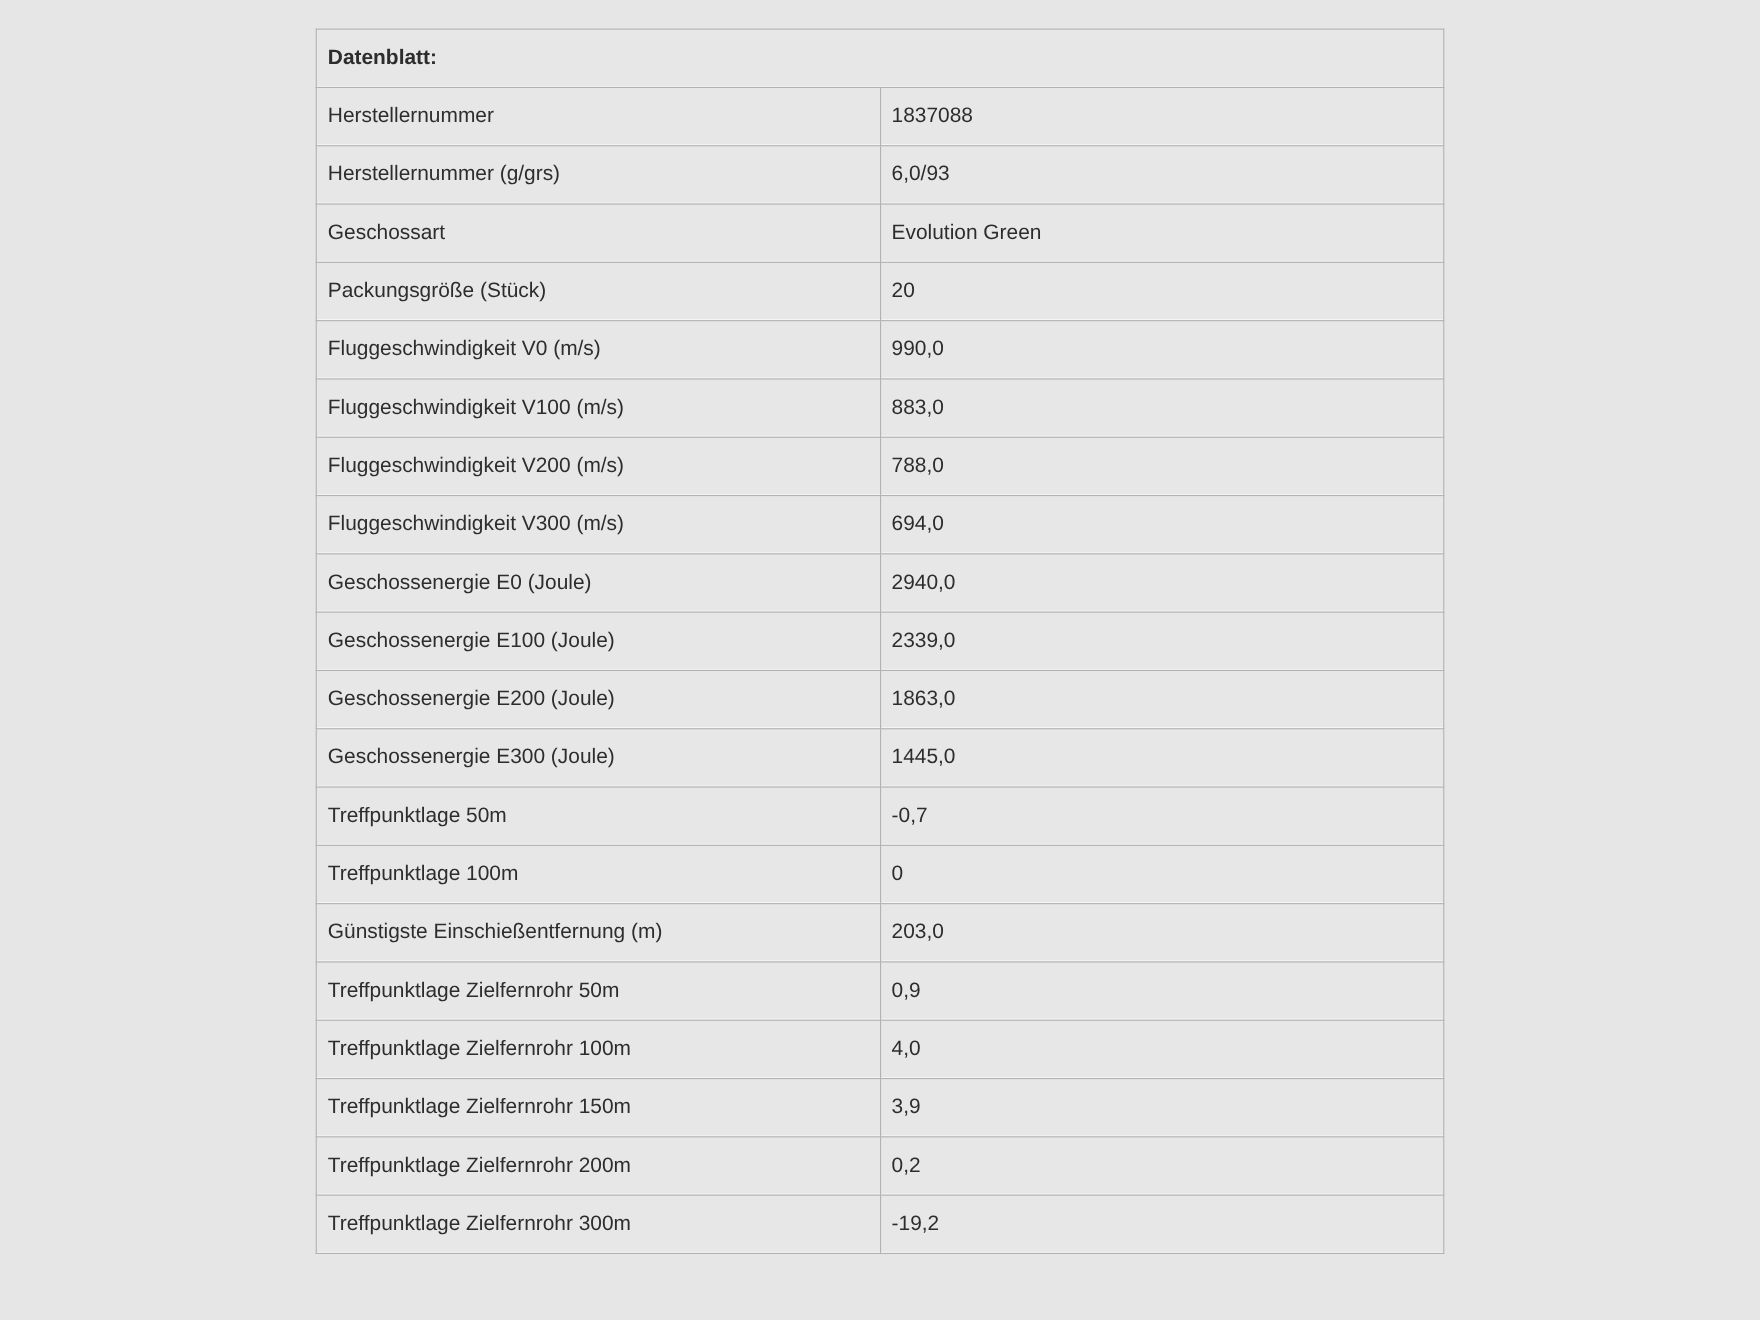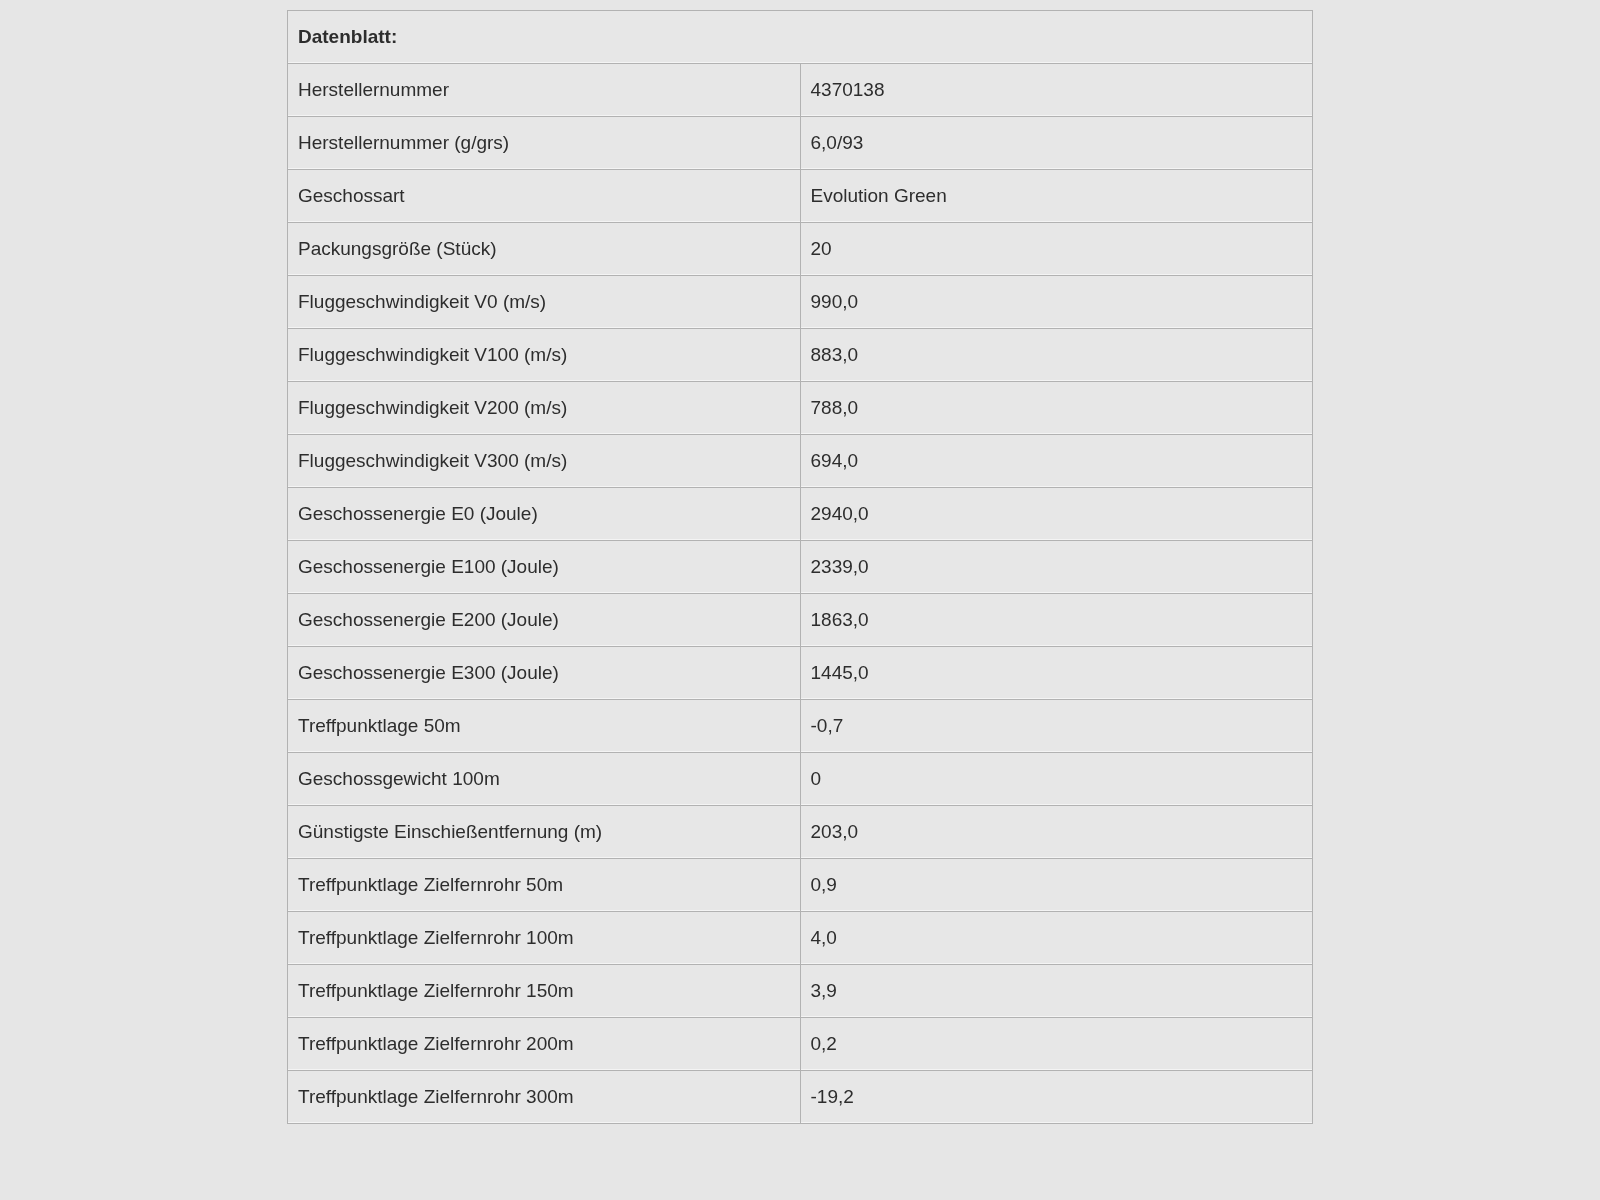--- a/index.html
+++ b/index.html
@@ -13,21 +13,21 @@
   body{
     width:1600px;
     height:1200px;
     overflow:hidden;
     background: var(--bg);
     font-family: "Liberation Sans", "DejaVu Sans", sans-serif;
     color: var(--text);
   }
   .sheet{
     width:1026px;
-    margin:10px auto 0 auto;
+    margin:26px auto 0 auto;
   }
   table.datasheet{
     width:100%;
     border-collapse: collapse;
     font-size:19px;
     line-height:22px;
     color: var(--text);
   }
   table.datasheet th,
   table.datasheet td{
@@ -56,21 +56,21 @@
       <col class="c-value">
     </colgroup>
     <thead>
       <tr>
         <th colspan="2">Datenblatt:</th>
       </tr>
     </thead>
     <tbody id="rows-body">
   <tr>
     <td>Herstellernummer</td>
-    <td>4370138</td>
+    <td>1837088</td>
   </tr>
 
   <tr>
     <td>Herstellernummer (g/grs)</td>
     <td>6,0/93</td>
   </tr>
 
   <tr>
     <td>Geschossart</td>
     <td>Evolution Green</td>
@@ -120,21 +120,21 @@
     <td>Geschossenergie E300 (Joule)</td>
     <td>1445,0</td>
   </tr>
 
   <tr>
     <td>Treffpunktlage 50m</td>
     <td>-0,7</td>
   </tr>
 
   <tr>
-    <td>Geschossgewicht 100m</td>
+    <td>Treffpunktlage 100m</td>
     <td>0</td>
   </tr>
 
 
   <tr>
     <td>Günstigste Einschießentfernung (m)</td>
     <td>203,0</td>
   </tr>
 
   <tr>

